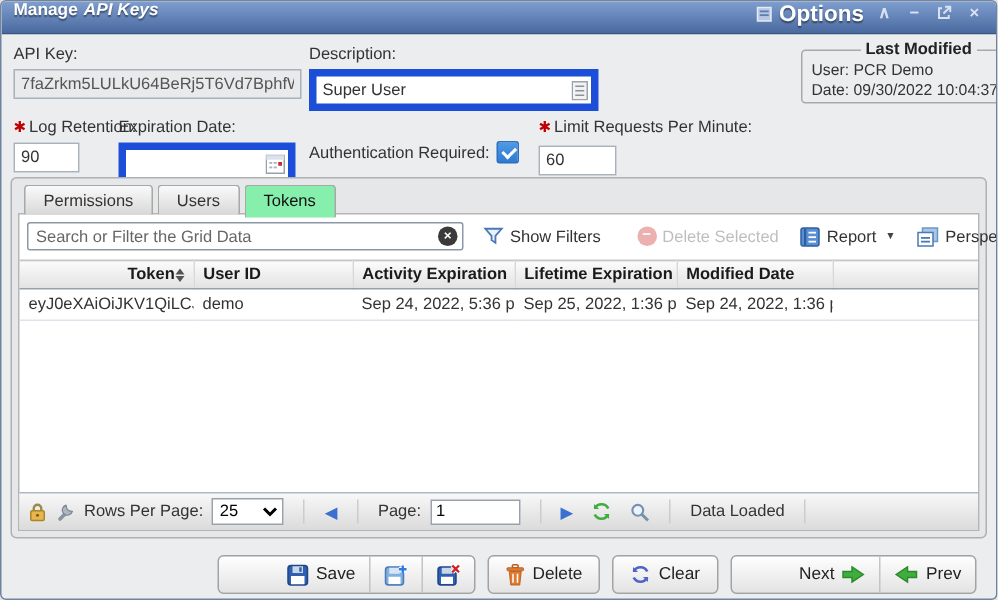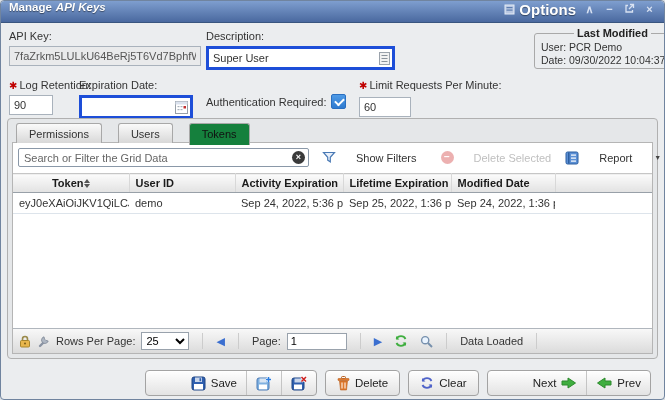--- a/index.html
+++ b/index.html
@@ -13,63 +13,63 @@
   .tb-right{margin-left:auto;display:flex;align-items:center;gap:7px;}
   .options-btn{display:flex;align-items:center;gap:4px;color:#fff;font-weight:bold;font-size:15px;
     text-shadow:0 1px 1px rgba(0,0,0,.45);cursor:default;}
   .winctl{color:#d9e2f2;font-weight:bold;font-size:11px;width:13px;text-align:center;line-height:11px;cursor:default;}
   
   .lbl{position:absolute;font-size:11px;color:#333;white-space:nowrap;}
   .req{color:var(--required-red,#c00000);font-size:10px;margin-right:2px;}
   .inp{position:absolute;height:18px;border:1px solid #a9b2bc;background:#fff;font-family:"Liberation Sans",sans-serif;
     font-size:11px;color:#333;padding:0 4px;box-sizing:content-box;}
   .inp.ro{background:#e9eaeb;color:#555;}
-  .fieldwrap{position:absolute;display:flex;align-items:center;border:3px solid #1d4ed8;background:#fff;height:18px;}
+  .fieldwrap{position:absolute;display:flex;align-items:center;border:5px solid #1d4ed8;background:#fff;height:18px;}
   .fieldwrap input{border:none;outline:none;height:16px;font-size:11px;font-family:"Liberation Sans",sans-serif;
     color:#333;padding:0 4px;flex:1;min-width:0;background:transparent;}
   fieldset.lastmod{position:absolute;left:533px;top:26px;width:112px;height:34px;border:1px solid #a9a9a9;
     border-radius:3px;background:#ebedef;margin:0;padding:2px 6px 4px;}
   fieldset.lastmod legend{font-size:11px;font-weight:bold;color:#222;padding:0 3px;margin-left:33px;}
   fieldset.lastmod .line{font-size:10.5px;color:#333;line-height:13px;white-space:nowrap;}
   .cb{appearance:none;-webkit-appearance:none;width:15px;height:15px;border:1px solid #2a6fc0;border-radius:2px;
     background:linear-gradient(var(--checkbox-blue,#4e9ae6),#2f7bd0);position:absolute;margin:0;}
   .cb:checked::after{content:"";position:absolute;left:3px;top:3px;width:7px;height:4px;
     border-left:2px solid #fff;border-bottom:2px solid #fff;transform:rotate(-45deg);}
   
   .tab-panel{position:absolute;left:6px;top:117px;width:649px;height:239px;border:1px solid #b0b0b0;
     border-radius:4px;background:#e5e7e9;}
-  .tabs{position:absolute;top:4px;left:8px;display:flex;gap:16px;z-index:2;}
+  .tabs{position:absolute;top:4px;left:8px;display:flex;gap:3px;z-index:2;}
   .tab{border:1px solid #a8a8a8;border-bottom:none;border-radius:3px 3px 0 0;padding:4px 12px 3px;
     background:linear-gradient(#fafafa,#d8d8d8);font-size:11px;color:#333;cursor:default;}
-  .tab.active{background:#15803d;padding-bottom:5px;margin-bottom:-2px;color:#111;}
+  .tab.active{background:#86efac;padding-bottom:5px;margin-bottom:-2px;color:#111;}
   .grid-area{position:absolute;top:23px;left:4px;right:4px;bottom:4px;background:#fff;border:1px solid #b5b5b5;}
   
   .toolbar{position:absolute;top:3px;left:5px;right:5px;height:23px;display:flex;align-items:center;
     font-size:11px;color:#333;}
   .searchwrap{position:relative;width:290px;height:19px;}
   .searchwrap input{width:262px;height:17px;border:1px solid #8a98a8;border-radius:2px;padding:0 22px 0 5px;
     font-family:"Liberation Sans",sans-serif;font-size:11px;color:#333;}
   .searchwrap input::placeholder{color:#666;}
   .search-clear{position:absolute;right:3px;top:3px;width:13px;height:13px;border-radius:50%;background:#3a3a3a;
     color:#fff;font-size:9px;font-weight:bold;text-align:center;line-height:13px;cursor:default;}
-  .tbitem{display:flex;align-items:center;gap:20px;cursor:default;white-space:nowrap;}
+  .tbitem{display:flex;align-items:center;gap:4px;cursor:default;white-space:nowrap;}
   .disabled{opacity:.55;color:#8a8a8a;}
   .minus-circle{width:13px;height:13px;border-radius:50%;background:#dd7070;color:#fff;font-weight:bold;
     font-size:10px;line-height:12px;text-align:center;}
   .vsep{width:1px;height:16px;background:#ccc;margin:0 7px;}
   .dd-arrow{font-size:7px;color:#444;margin-left:2px;}
   
   .grid-table{position:absolute;top:30px;left:0;width:100%;border-collapse:collapse;table-layout:fixed;}
   .grid-table th{background:linear-gradient(#fbfbfb,#e2e2e2);border-top:1px solid #c6c6c6;
     border-bottom:1px solid #98a0a8;border-right:1px solid #d8d8d8;padding:3px 6px;font-size:11px;
     text-align:left;color:#1a1a1a;white-space:nowrap;overflow:hidden;cursor:default;}
   .grid-table th:last-child{border-right:none;}
   .grid-table td{font-size:11px;padding:4px 6px;border-bottom:1px solid #dde4eb;color:#333;
     white-space:nowrap;overflow:hidden;}
-  .th-flex{display:flex;align-items:center;justify-content:center;}
+  .th-flex{display:flex;align-items:center;justify-content:flex-end;}
   .sort{display:inline-flex;flex-direction:column;gap:1px;}
   .sort .up{width:0;height:0;border-left:3.5px solid transparent;border-right:3.5px solid transparent;
     border-bottom:4px solid #555;}
   .sort .dn{width:0;height:0;border-left:3.5px solid transparent;border-right:3.5px solid transparent;
     border-top:4px solid #555;}
   
   .grid-footer{position:absolute;left:0;right:0;bottom:0;height:24px;background:linear-gradient(#f8f8f8,#dbdbdb);
     border-top:1px solid #b0b6bd;display:flex;align-items:center;padding:0 6px;gap:6px;font-size:11px;color:#333;}
   .grid-footer select{height:18px;font-size:11px;font-family:"Liberation Sans",sans-serif;width:48px;
     border:1px solid #99a2ac;background:#fff;}

